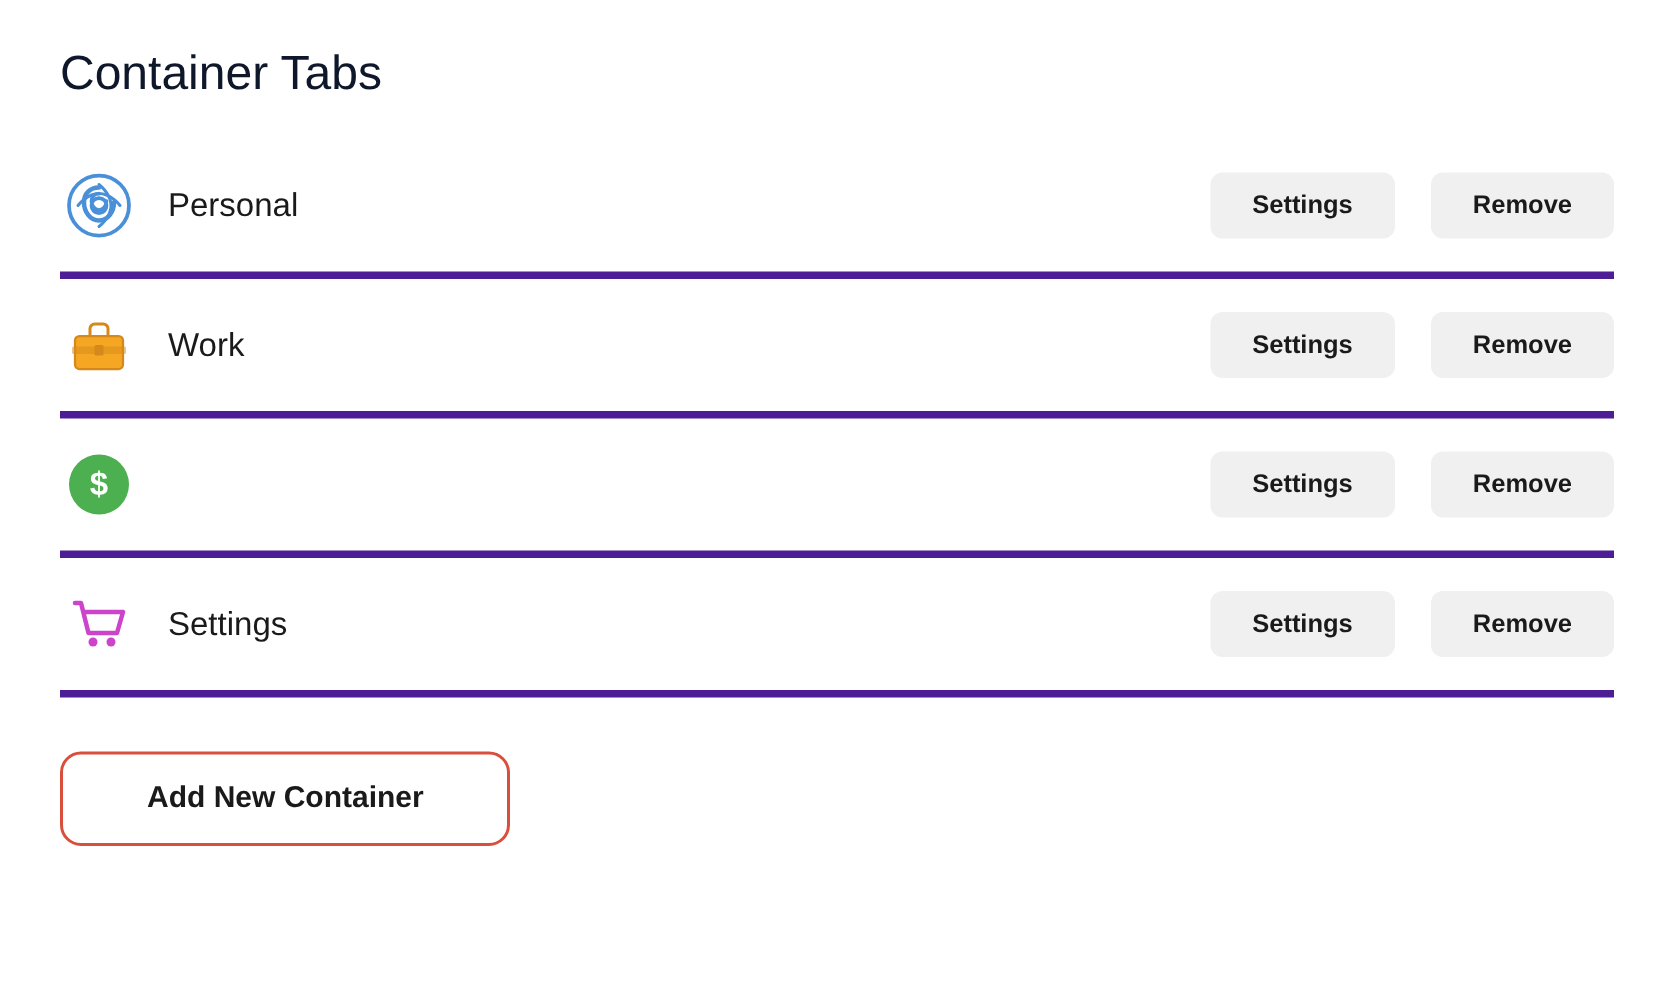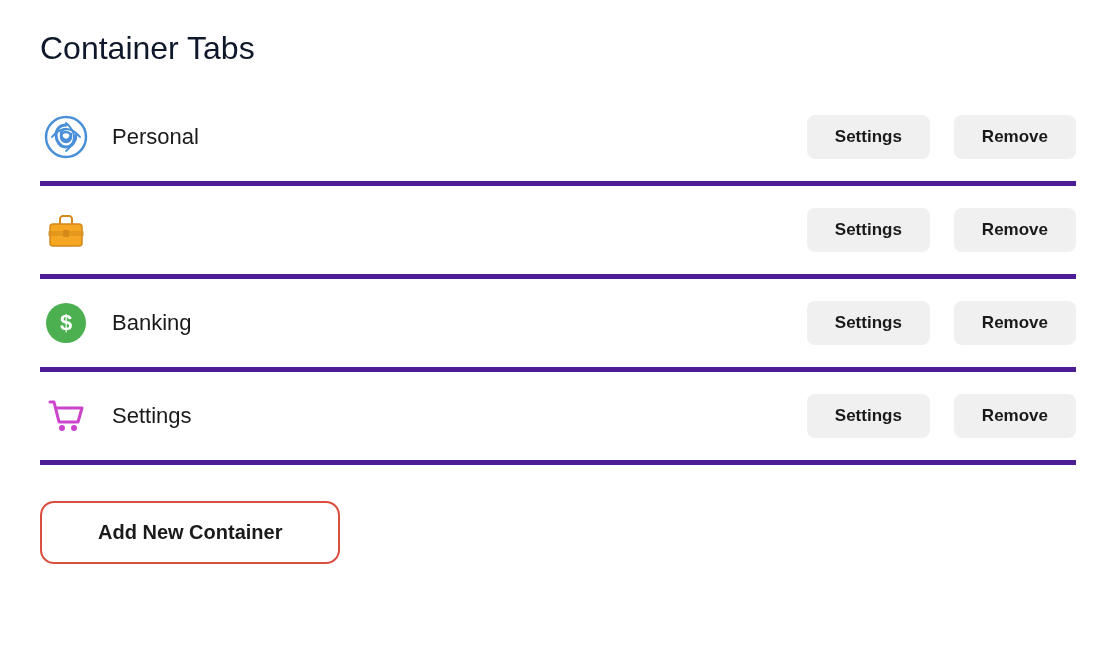--- a/index.html
+++ b/index.html
@@ -142,34 +142,34 @@
     <div class="icon-wrapper">
       <svg class="work-icon" viewBox="0 0 44 44" fill="none" xmlns="http://www.w3.org/2000/svg">
 
         <rect x="6" y="16" width="32" height="22" rx="3" fill="#f5a623"></rect>
         <rect x="6" y="16" width="32" height="22" rx="3" fill="none" stroke="#d4891a" stroke-width="1.5"></rect>
         <path d="M16 16 L16 11 C16 9.5 17.5 8 19 8 L25 8 C26.5 8 28 9.5 28 11 L28 16" stroke="#d4891a" stroke-width="2" fill="none"></path>
         <rect x="4" y="23" width="36" height="5" rx="1" fill="#d4891a" opacity="0.5"></rect>
         <rect x="19" y="22" width="6" height="7" rx="1" fill="#d4891a"></rect>
       </svg>
     </div>
+    <span class="container-name">Work</span>
     <div class="btn-group">
       <button class="action-btn">Settings</button>
       <button class="action-btn">Remove</button>
     </div>
   </div>
 
   <div class="container-row">
     <div class="icon-wrapper">
       <svg class="banking-icon" viewBox="0 0 44 44" fill="none" xmlns="http://www.w3.org/2000/svg">
         <circle cx="22" cy="22" r="20" fill="#4caf50"></circle>
         <text x="22" y="29" text-anchor="middle" font-size="22" font-weight="bold" fill="white" font-family="Arial">$</text>
       </svg>
     </div>
-    <span class="container-name">Banking</span>
     <div class="btn-group">
       <button class="action-btn">Settings</button>
       <button class="action-btn">Remove</button>
     </div>
   </div>
 
   <div class="container-row">
     <div class="icon-wrapper">
       <svg class="shopping-icon" viewBox="0 0 44 44" fill="none" xmlns="http://www.w3.org/2000/svg">
 

